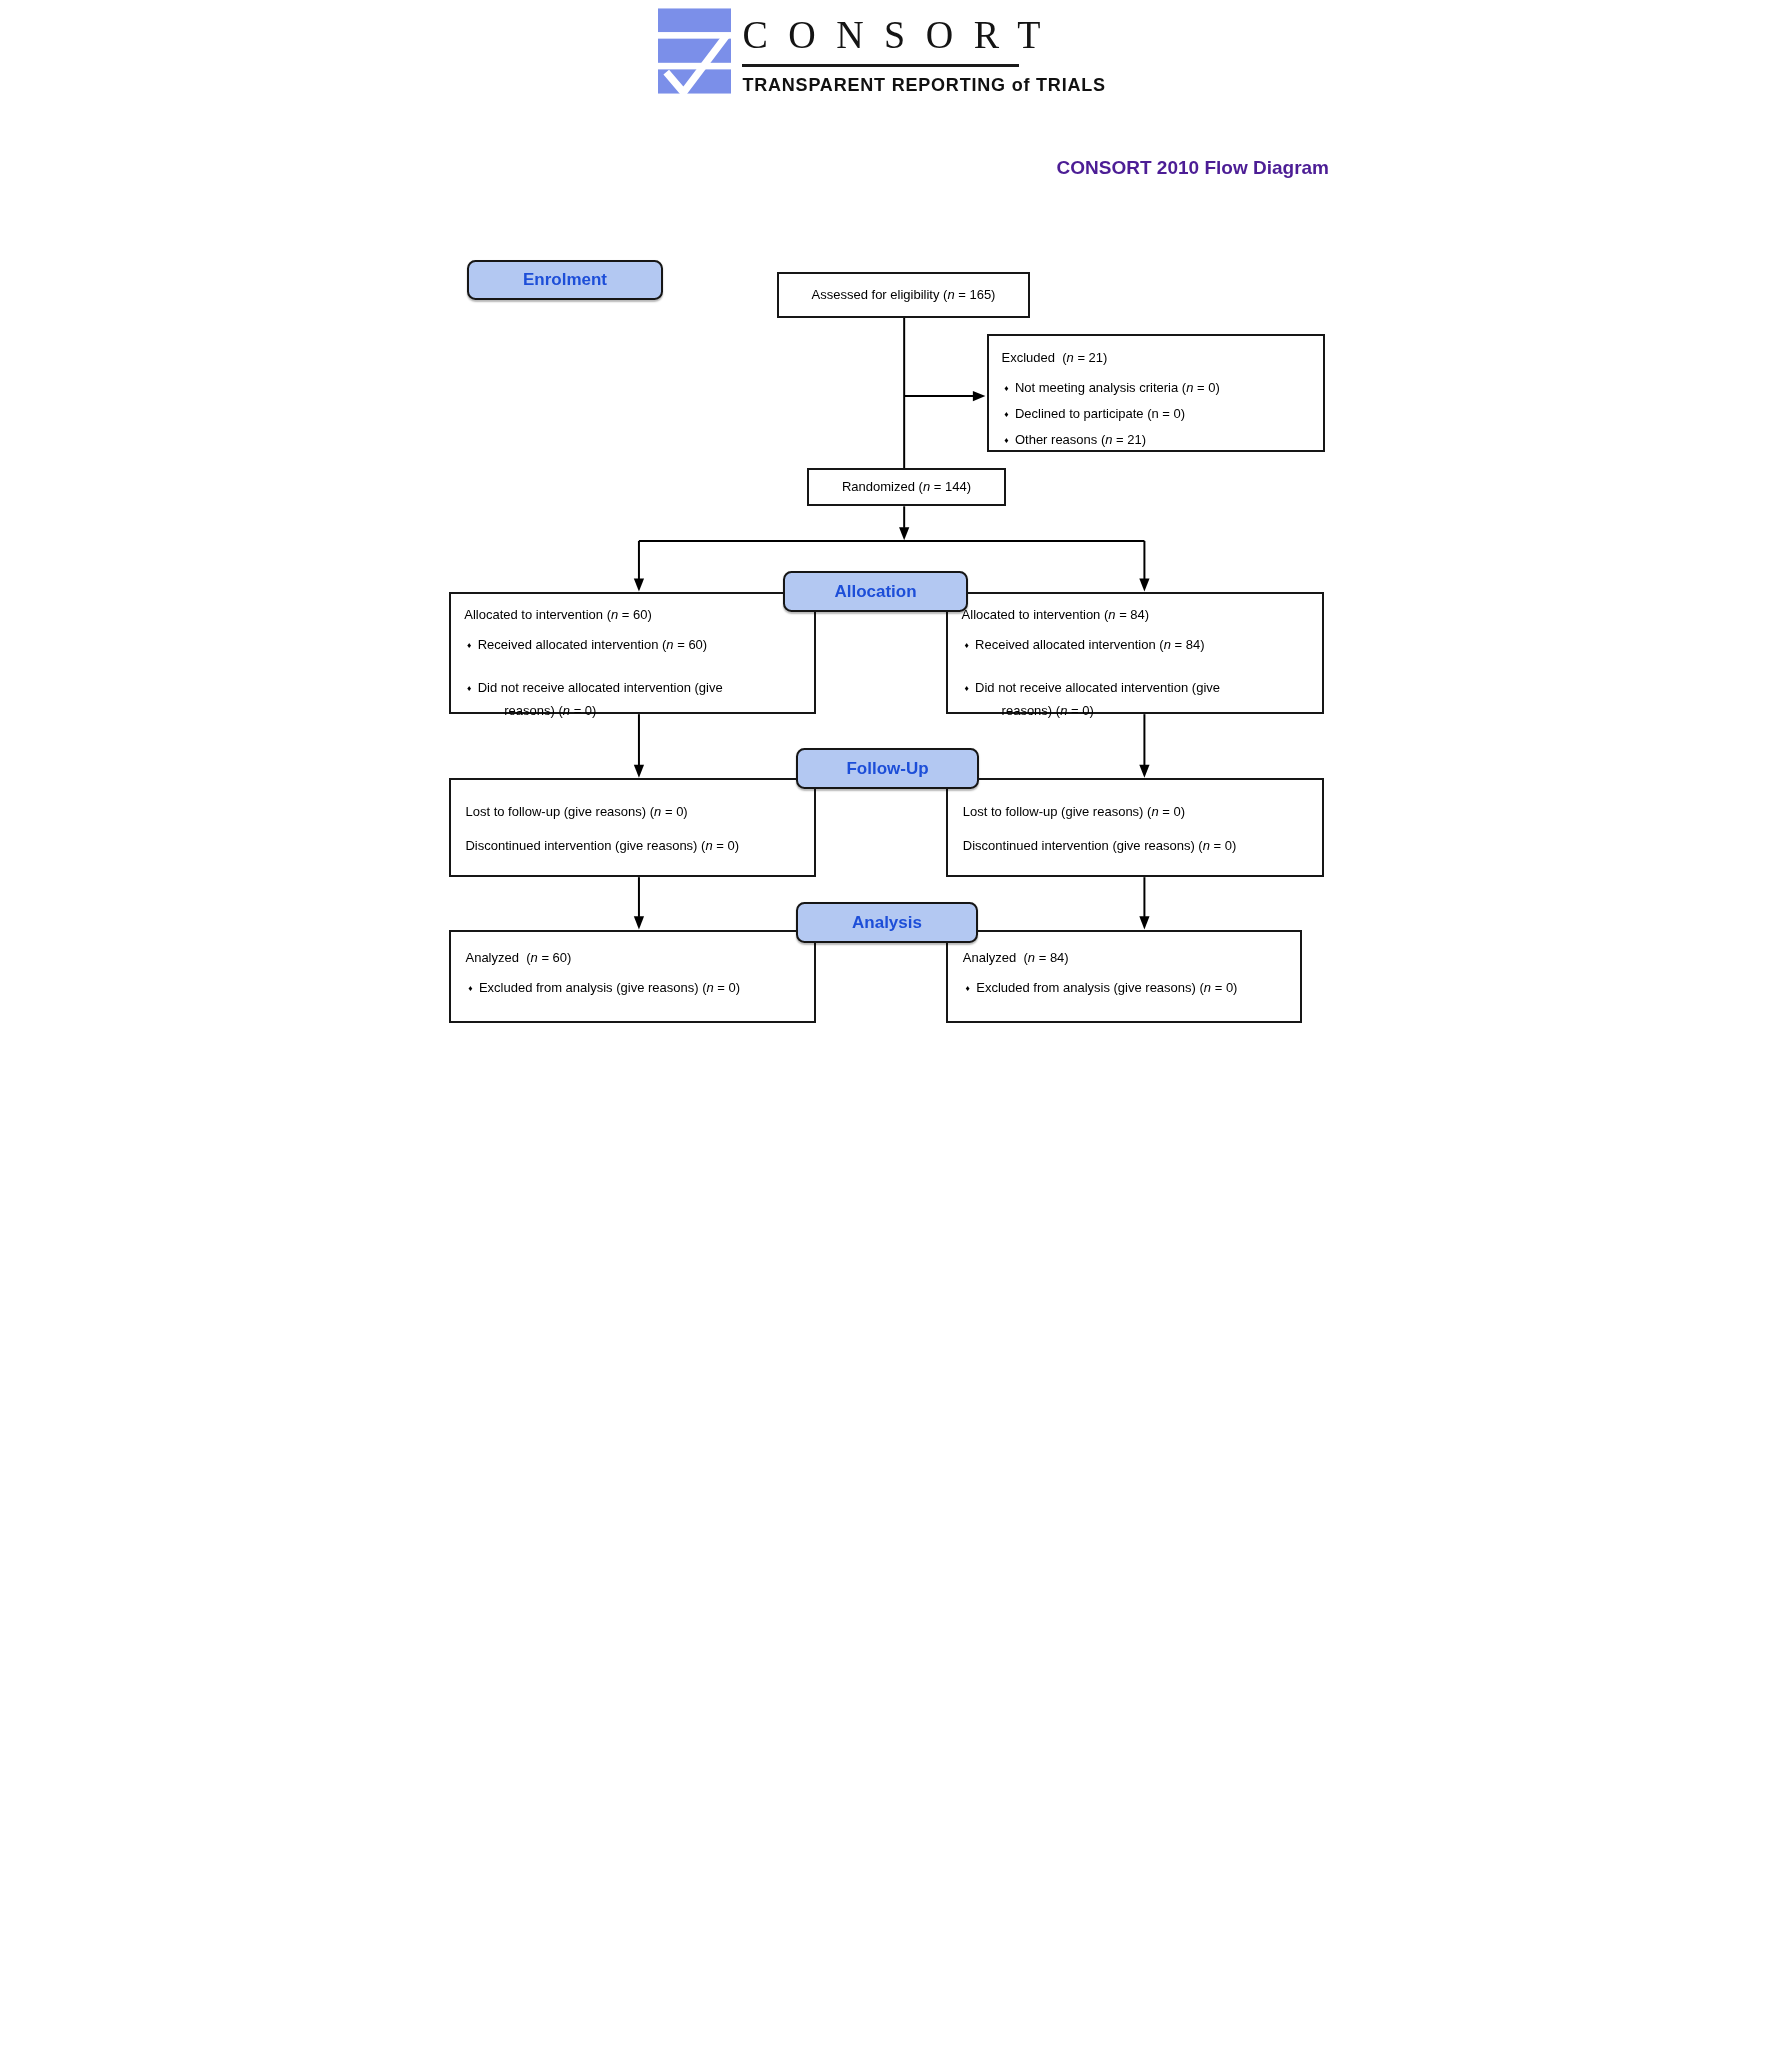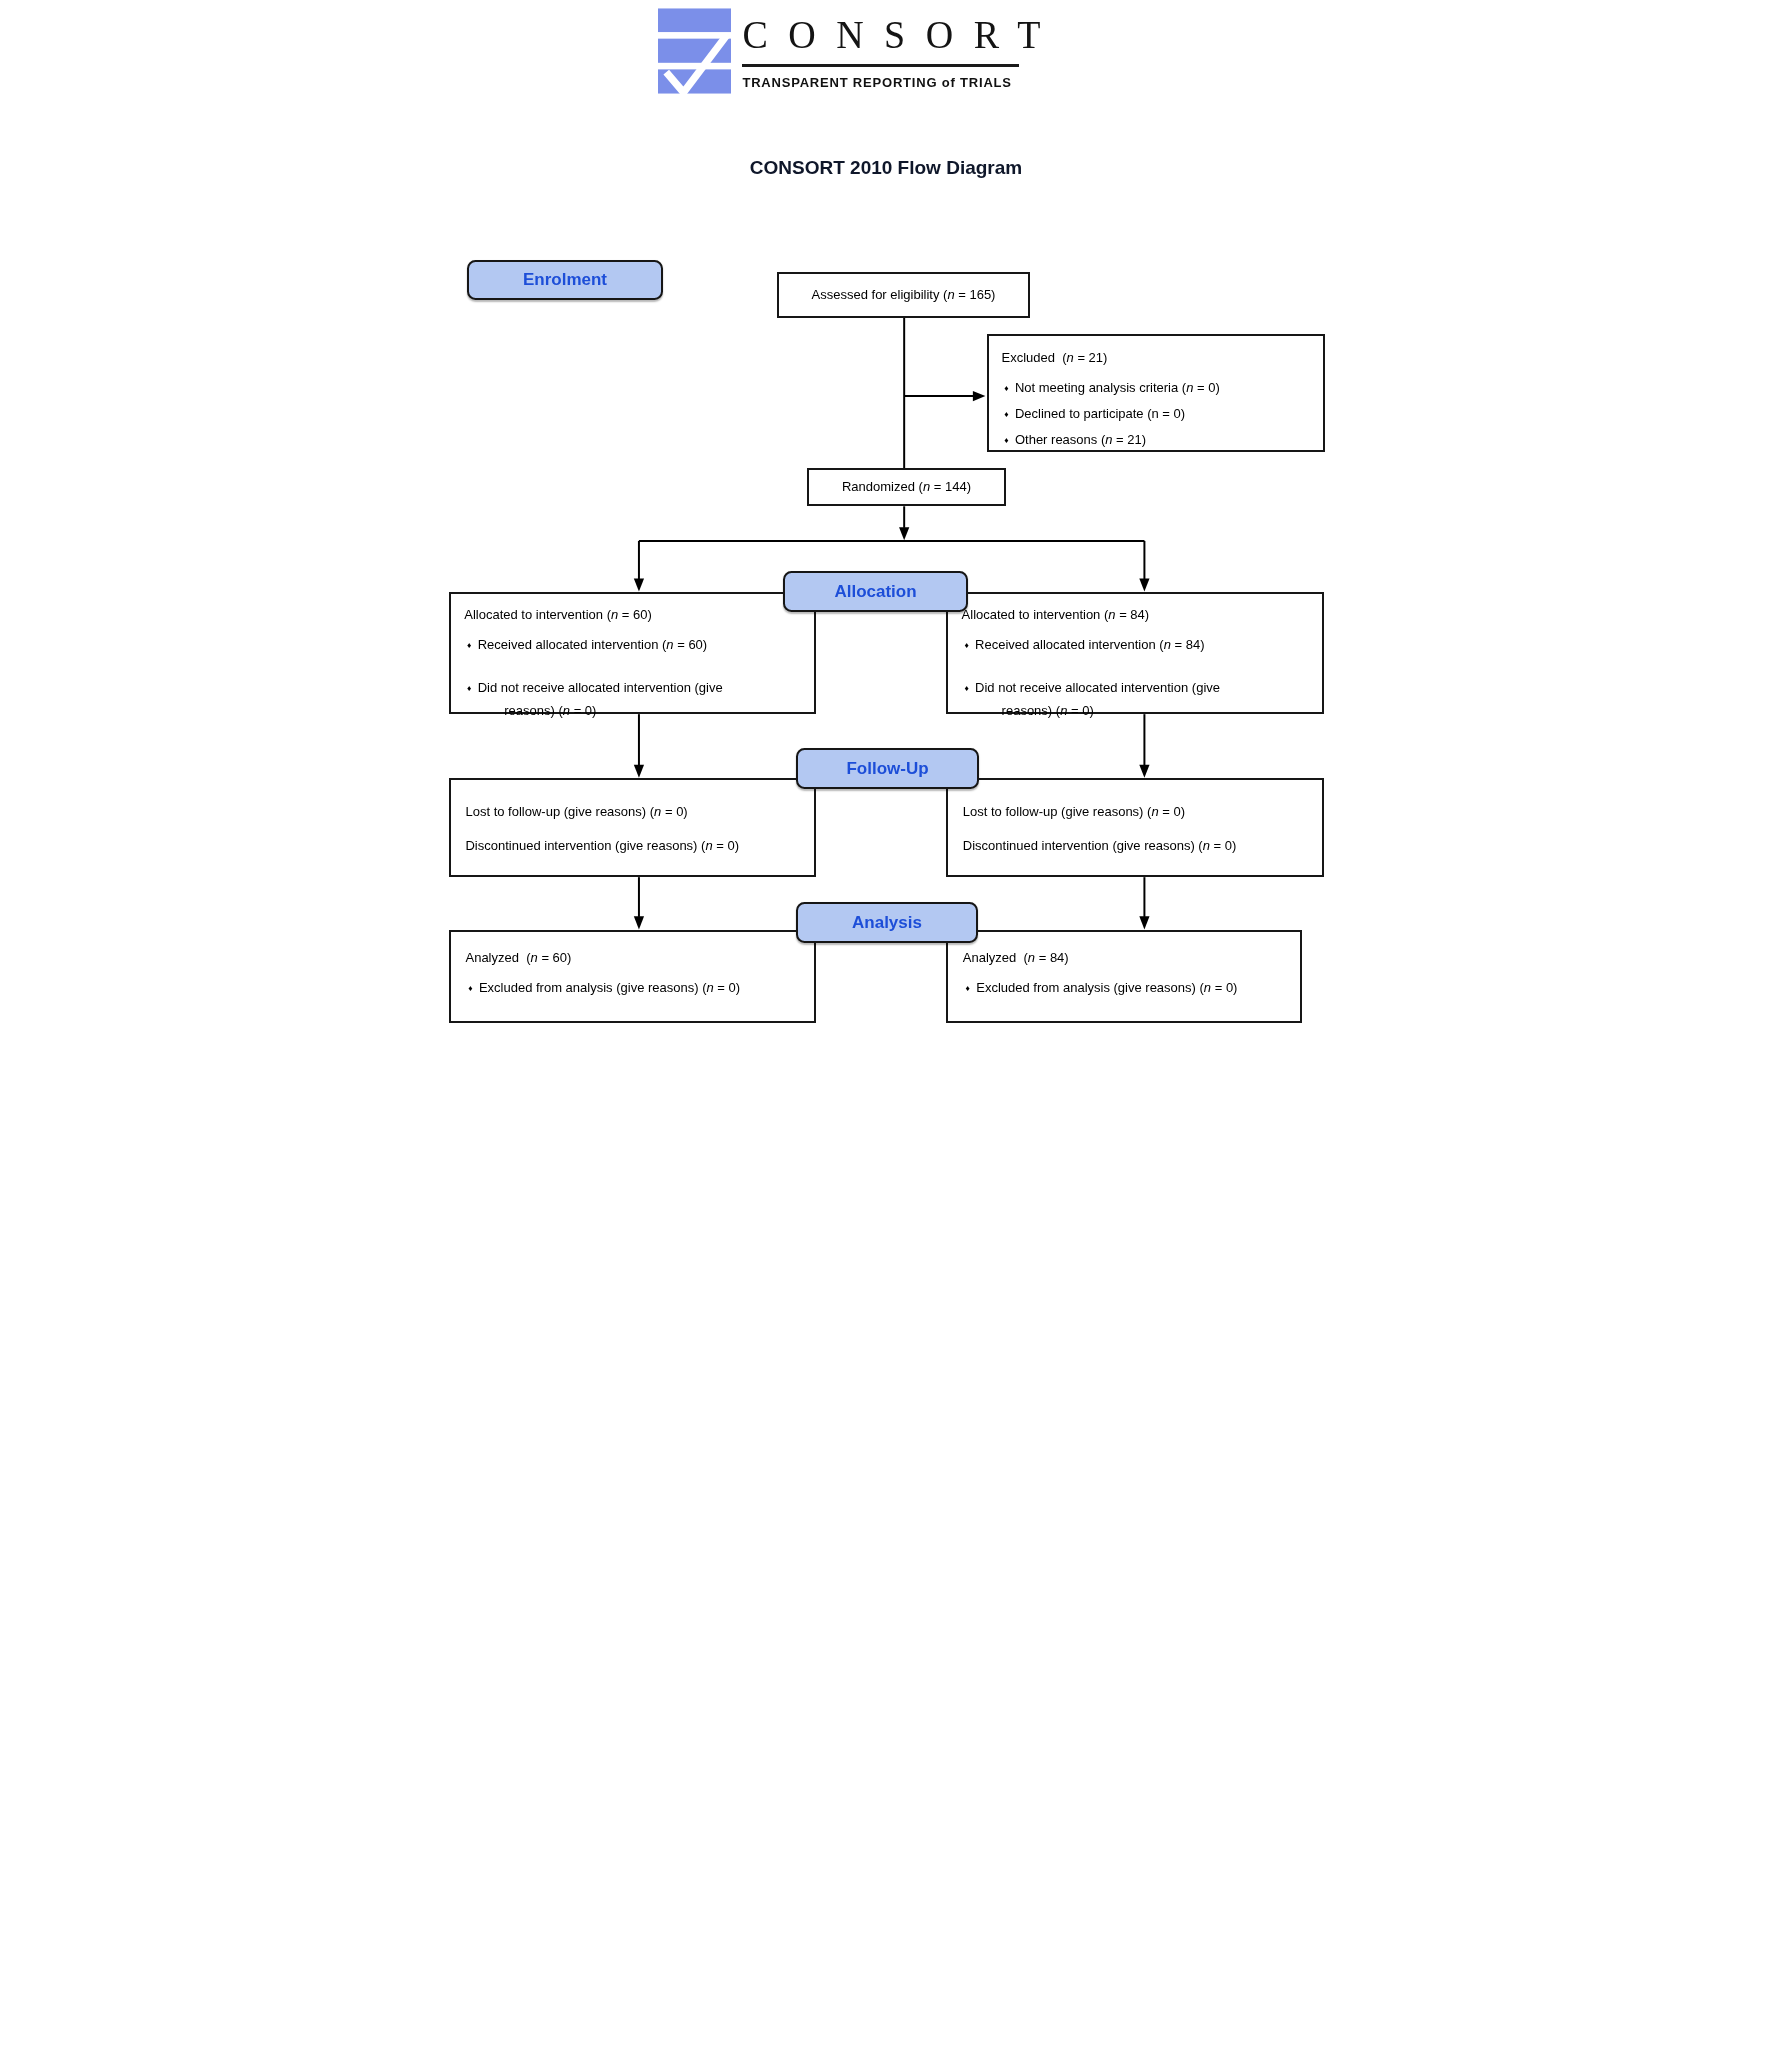--- a/index.html
+++ b/index.html
@@ -12,27 +12,27 @@
   .logo { position:absolute; left:215px; top:5.7px; display:flex; align-items:flex-start; }
   .logo-mark { width:73px; height:90px; flex:0 0 auto; }
   .logo-text { margin-left:11.4px; margin-top:2.3px; }
   .wordmark {
     font-family:"Liberation Serif", serif; font-weight:400; color:#141414;
     font-size:38px; letter-spacing:20.5px; line-height:48px; white-space:nowrap;
     transform:scaleY(1.08); transform-origin:top left;
   }
   .logo-rule { width:277px; height:2.8px; background:#1a1a1a; margin-top:8px; }
   .tagline {
-    font-weight:bold; font-size:13px; letter-spacing:0.8px; margin-top:8px;
+    font-weight:bold; font-size:18px; letter-spacing:0.8px; margin-top:8px;
     color:#111; white-space:nowrap;
   }
   
   .diagram-title {
-    position:absolute; left:0; right:0; top:157px; text-align:center;
-    font-size:19px; font-weight:bold; color:#0f172a;
+    position:absolute; left:0; right:0; top:157px; text-align:right;
+    font-size:19px; font-weight:bold; color:#4c1d95;
   }
   
   .stage {
     position:absolute; z-index:3; box-sizing:border-box;
     background:#b3c8f2; border:2.3px solid #161616; border-radius:8.5px;
     display:flex; align-items:center; justify-content:center;
     font-size:17px; font-weight:bold; color:#1d4ed8;
     box-shadow:0 1.7px 1.7px rgba(0,0,0,0.28);
   }
   .stage-enrolment  { left:24px;  top:260px;  width:196px; height:40px; }

